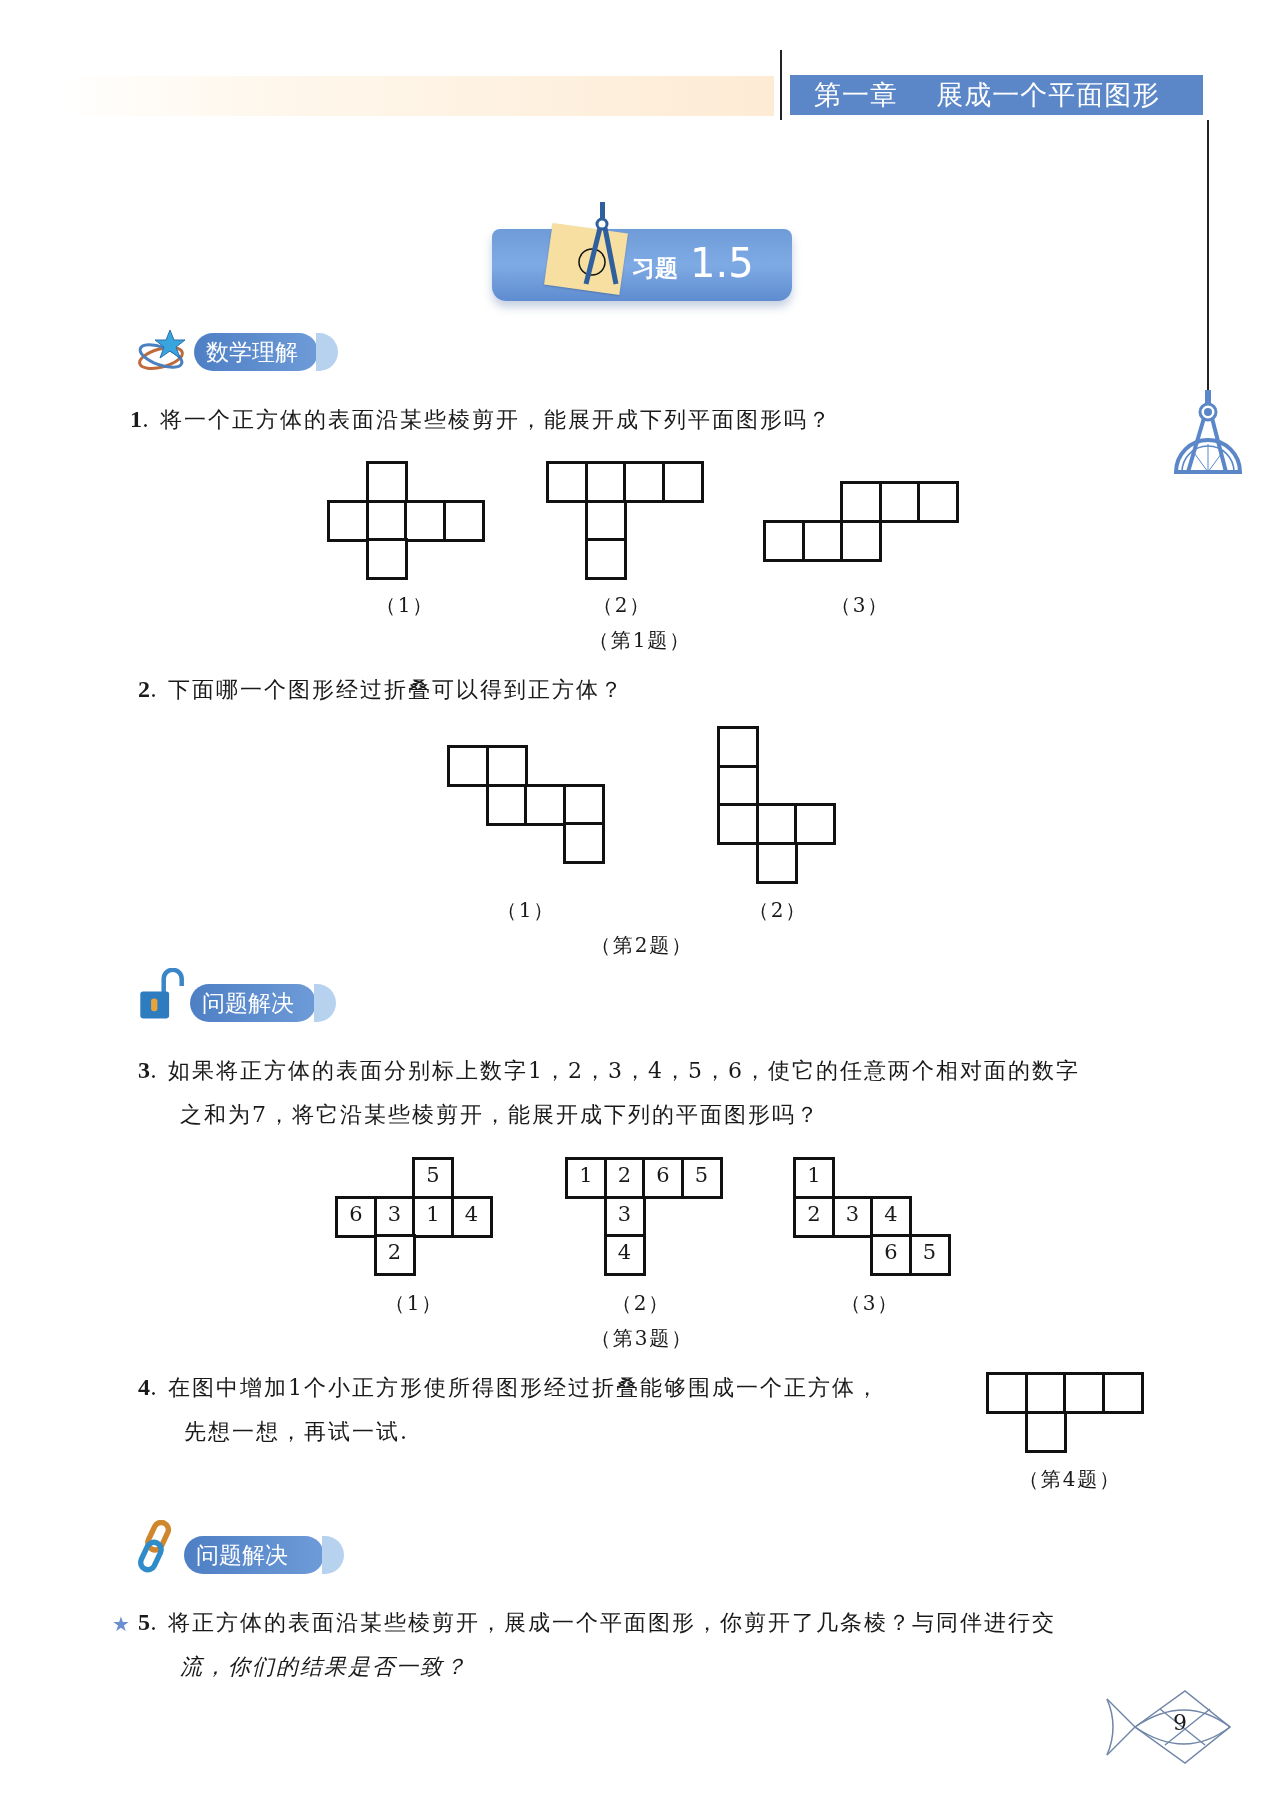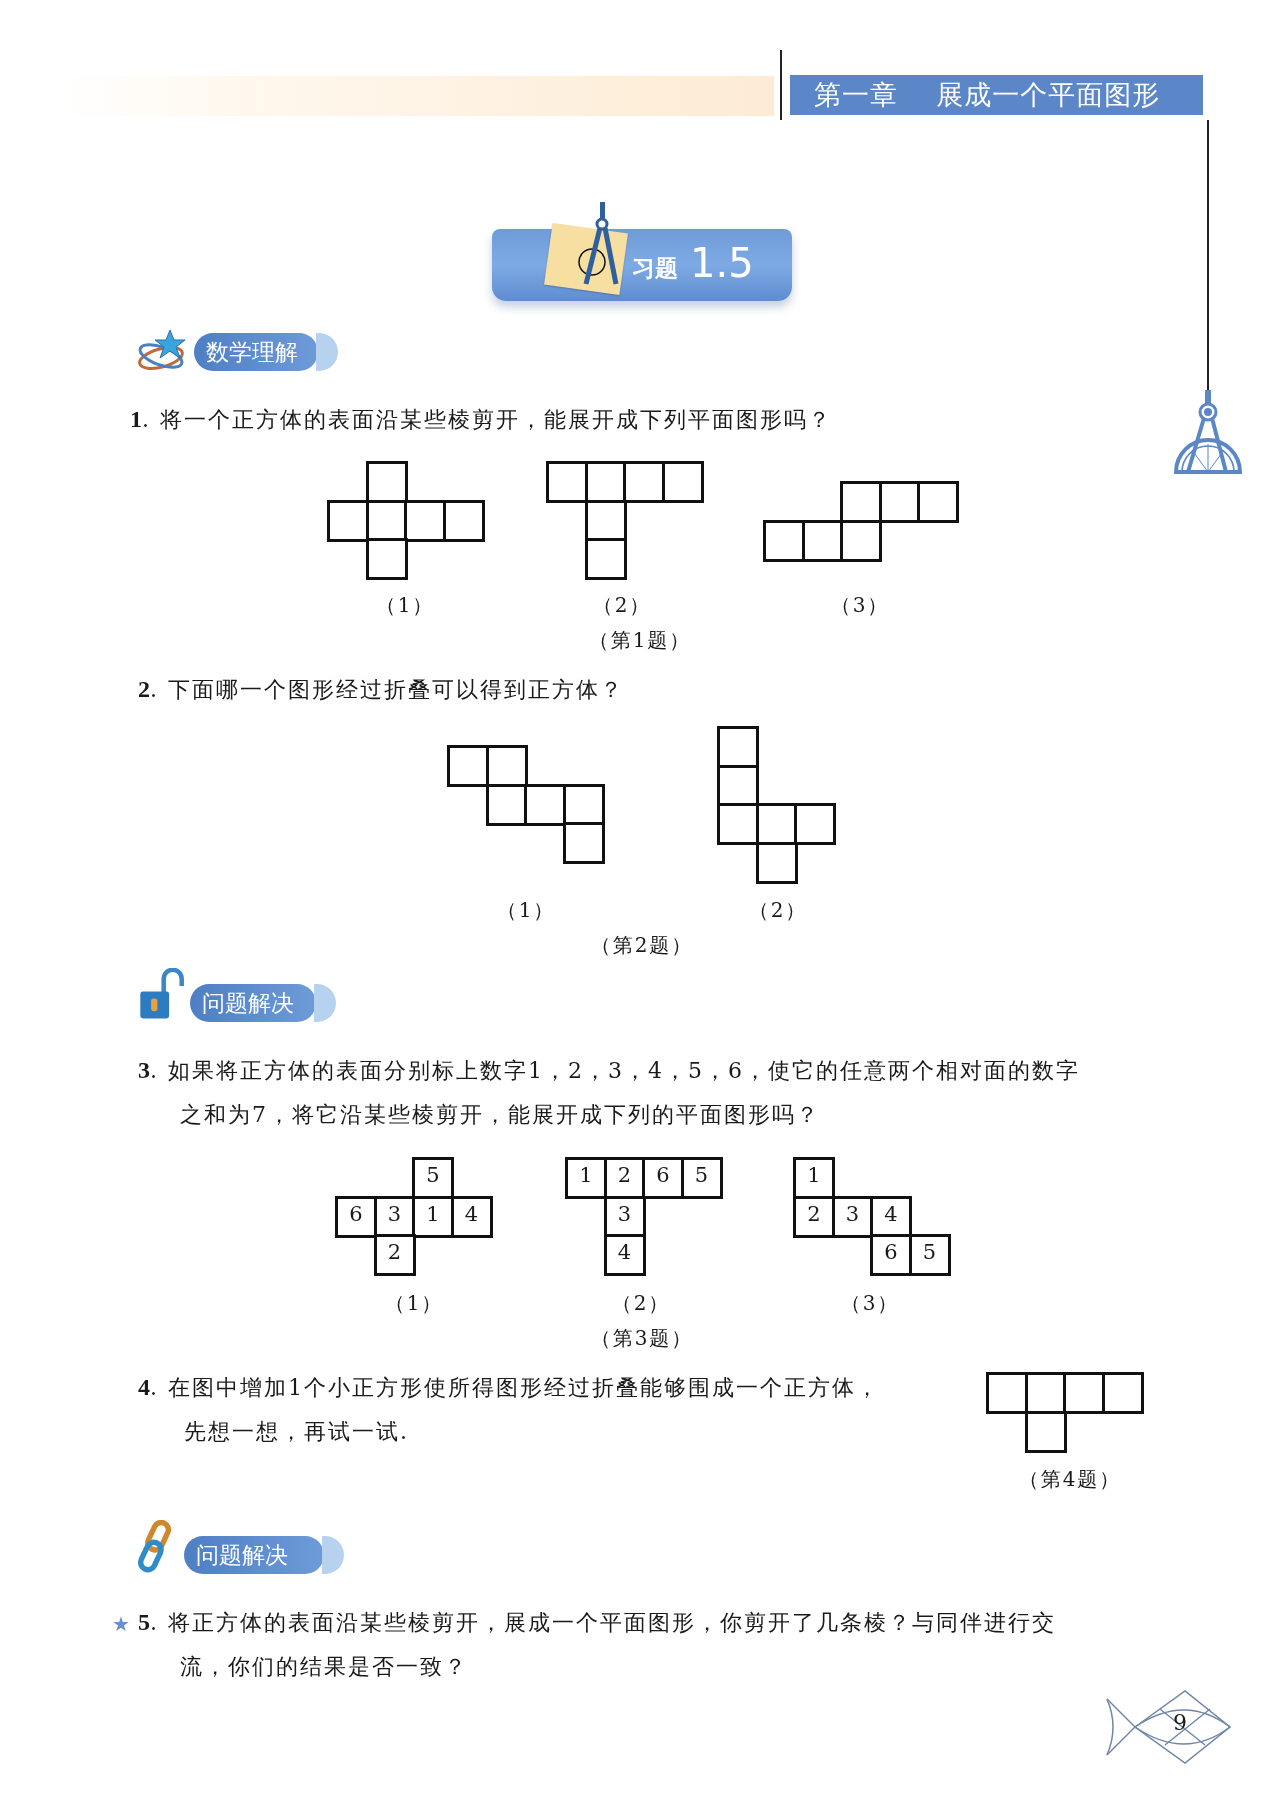--- a/index.html
+++ b/index.html
@@ -192,21 +192,21 @@
 
 <svg class="abs sec-icon" style="left:132px;top:1520px;" viewBox="0 0 54 60">
   <rect x="18" y="2" width="16" height="32" rx="8" fill="none" stroke="#d0862c" stroke-width="6" transform="rotate(25 26 18)"></rect>
   <rect x="10" y="24" width="16" height="32" rx="8" fill="none" stroke="#2f8cc8" stroke-width="6" transform="rotate(25 18 40)"></rect>
 </svg>
 <div class="abs sec-pill" style="left:184px;top:1536px;width:140px;"><span>问题解决</span></div>
 <div class="abs sec-tail" style="left:322px;top:1536px;"></div>
 
 <div class="abs" style="left:112px;top:1612px;font-size:20px;color:#6a8fd0;">★</div>
 <div class="abs q" style="left:138px;top:1600px;"><span class="qnum">5</span>. <span>将正方体的表面沿某些棱剪开，展成一个平面图形，你剪开了几条棱？与同伴进行交</span></div>
-<div class="abs q" style="left:180px;top:1645px;">流，你们的结果是否一致？</div>
+<div class="abs q" style="left:180px;top:1645px;font-style:italic;">流，你们的结果是否一致？</div>
 
 <svg class="abs page-fish" viewBox="0 0 130 82">
   <g fill="none" stroke="#6f86a8" stroke-width="1.5">
     <polygon points="30,42 80,6 125,42 80,78"></polygon>
     <path d="M30,42 Q80,8 125,42"></path>
     <path d="M30,42 Q80,76 125,42"></path>
     <line x1="2" y1="14" x2="30" y2="42"></line>
     <line x1="2" y1="70" x2="30" y2="42"></line>
     <path d="M2,14 Q14,42 2,70"></path>
     <line x1="55" y1="24" x2="100" y2="60"></line>

